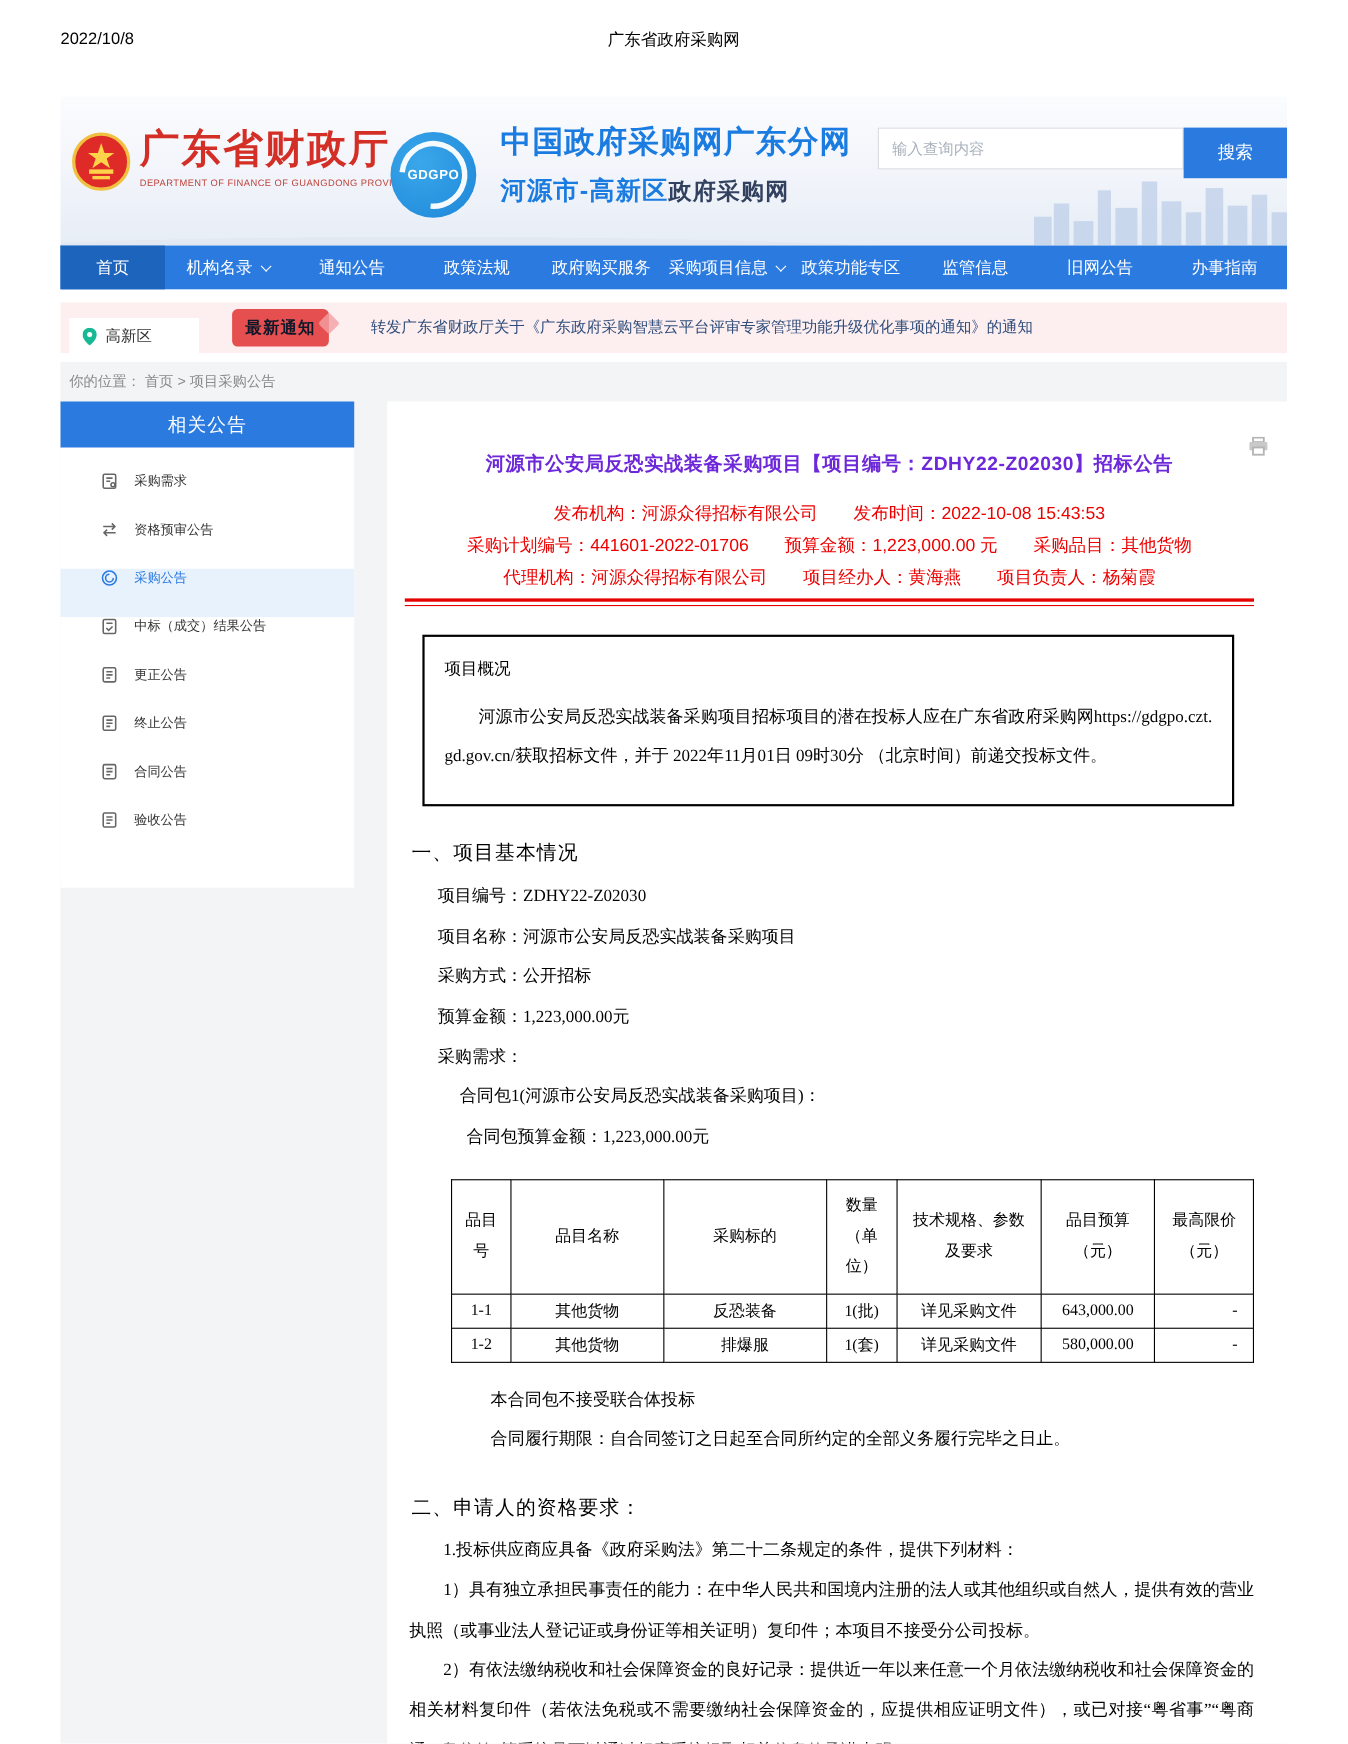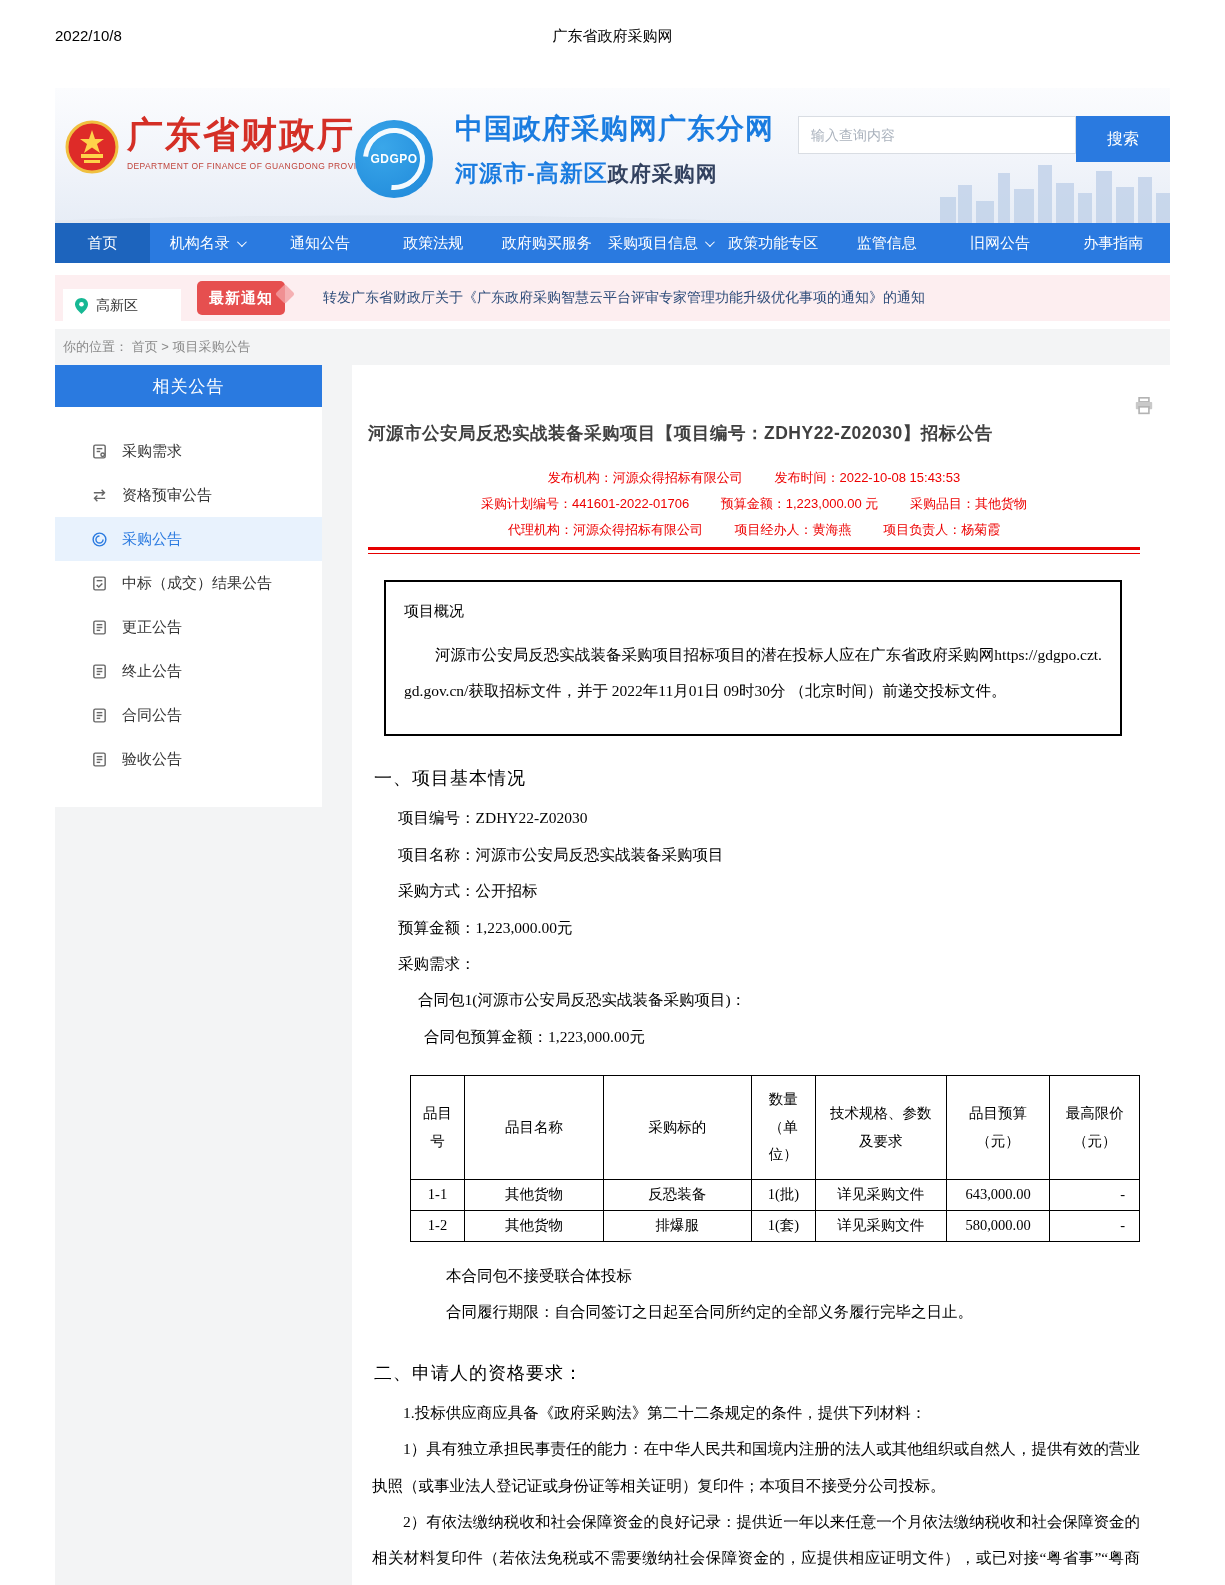--- a/index.html
+++ b/index.html
@@ -63,49 +63,49 @@
   .nav-item.home { flex: 0 0 95px; }
   .nav-item.active { background: #1d64bd; }
   .chev { width: 7px; height: 7px; border-right: 1.5px solid #fff; border-bottom: 1.5px solid #fff;
     transform: rotate(45deg) translateY(-2px); display: inline-block; margin-left: 7px; }
 
   
   .notice { margin-top: 12px; height: 46px; background: #fdeef0; display: flex; align-items: center; }
   .region-box { width: 118px; height: 34px; background: #fff; margin-left: 8px;
     display: flex; align-items: center; padding-left: 12px; font-size: 14px; color: #333; margin-top: 16px; }
   .pin { margin-right: 8px; display: inline-flex; }
-  .badge { position: relative; margin-left: 16px; width: 88px; height: 34px; background: #e64f4f;
-    border-radius: 5px; color: #ffffff; font-size: 15px; font-weight: bold;
+  .badge { position: relative; margin-left: 30px; width: 88px; height: 34px; background: #e64f4f;
+    border-radius: 5px; color: #0f172a; font-size: 15px; font-weight: bold;
     display: flex; align-items: center; justify-content: center; letter-spacing: 1px; }
   .badge::after { content: ""; position: absolute; right: -7px; top: 6px; width: 14px; height: 14px;
     background: #f3a0a4; transform: rotate(45deg); z-index: -0; border-radius: 2px; opacity: .8; }
   .badge-inner { position: relative; z-index: 1; }
   .notice-text { margin-left: 38px; font-size: 14px; color: #2f4d7a; cursor: pointer; }
 
   
   .content { margin-top: 8px; background: #f3f4f5; padding-bottom: 0; }
   .breadcrumb { padding: 9px 0 9px 8px; font-size: 13px; color: #8a8a8a; }
   .breadcrumb a { color: #8a8a8a; text-decoration: none; cursor: pointer; }
   .cols { display: flex; }
   .sidebar { width: 267px; flex: 0 0 267px; }
   .sidebar-header { height: 42px; background: #2a7ae0; color: #fff; font-size: 17px;
     display: flex; align-items: center; justify-content: center; letter-spacing: 1px; }
   .sidebar-body { background: #fff; padding: 22px 0 26px; }
-  .side-item { height: 44px; display: flex; align-items: center; padding-left: 36px;
-    font-size: 15px; color: #333; cursor: pointer; }
+  .side-item { height: 44px; display: flex; align-items: flex-start; padding-left: 36px;
+    font-size: 12px; color: #333; cursor: pointer; }
   .side-item .icn { display: inline-flex; margin-right: 14px; color: #666; }
   .side-item.active { background: #e8f2fd; color: #2a7ae0; }
   .side-item.active .icn { color: #2a7ae0; }
 
   .main { flex: 1; background: #fff; margin-left: 30px; min-height: 1180px;
     padding: 24px 30px 40px 16px; position: relative; }
-  .article-title { color: #404040; font-size: 17.5px; font-weight: bold;
-    margin-top: 32px; letter-spacing: 0.5px; }
+  .article-title { text-align: center; color: #6d28d9; font-size: 17.5px; font-weight: bold;
+    margin-top: 20px; letter-spacing: 0.5px; }
   .print-icon { position: absolute; right: 16px; top: 32px; cursor: pointer; }
-  .meta { margin-top: 24px; text-align: center; color: #ed0000; font-size: 13px; }
+  .meta { margin-top: 24px; text-align: center; color: #ed0000; font-size: 16px; }
   .meta-line { margin-bottom: 8px; }
   .meta-line span { margin: 0 14px; }
   .divider-thick { height: 3px; background: #e60000; margin-top: 8px; }
   .divider-thin { height: 1px; background: #e60000; margin-top: 3px; }
 
   .serif { font-family: "Liberation Serif", serif; color: #000; }
   .overview-box { margin: 26px 18px 0 16px; border: 2px solid #000; padding: 20px 18px 26px; }
   .overview-heading { font-size: 15px; }
   .overview-body { margin-top: 16px; font-size: 15.5px; line-height: 2.3; text-indent: 2em;
     word-break: break-all; text-align: justify; }

